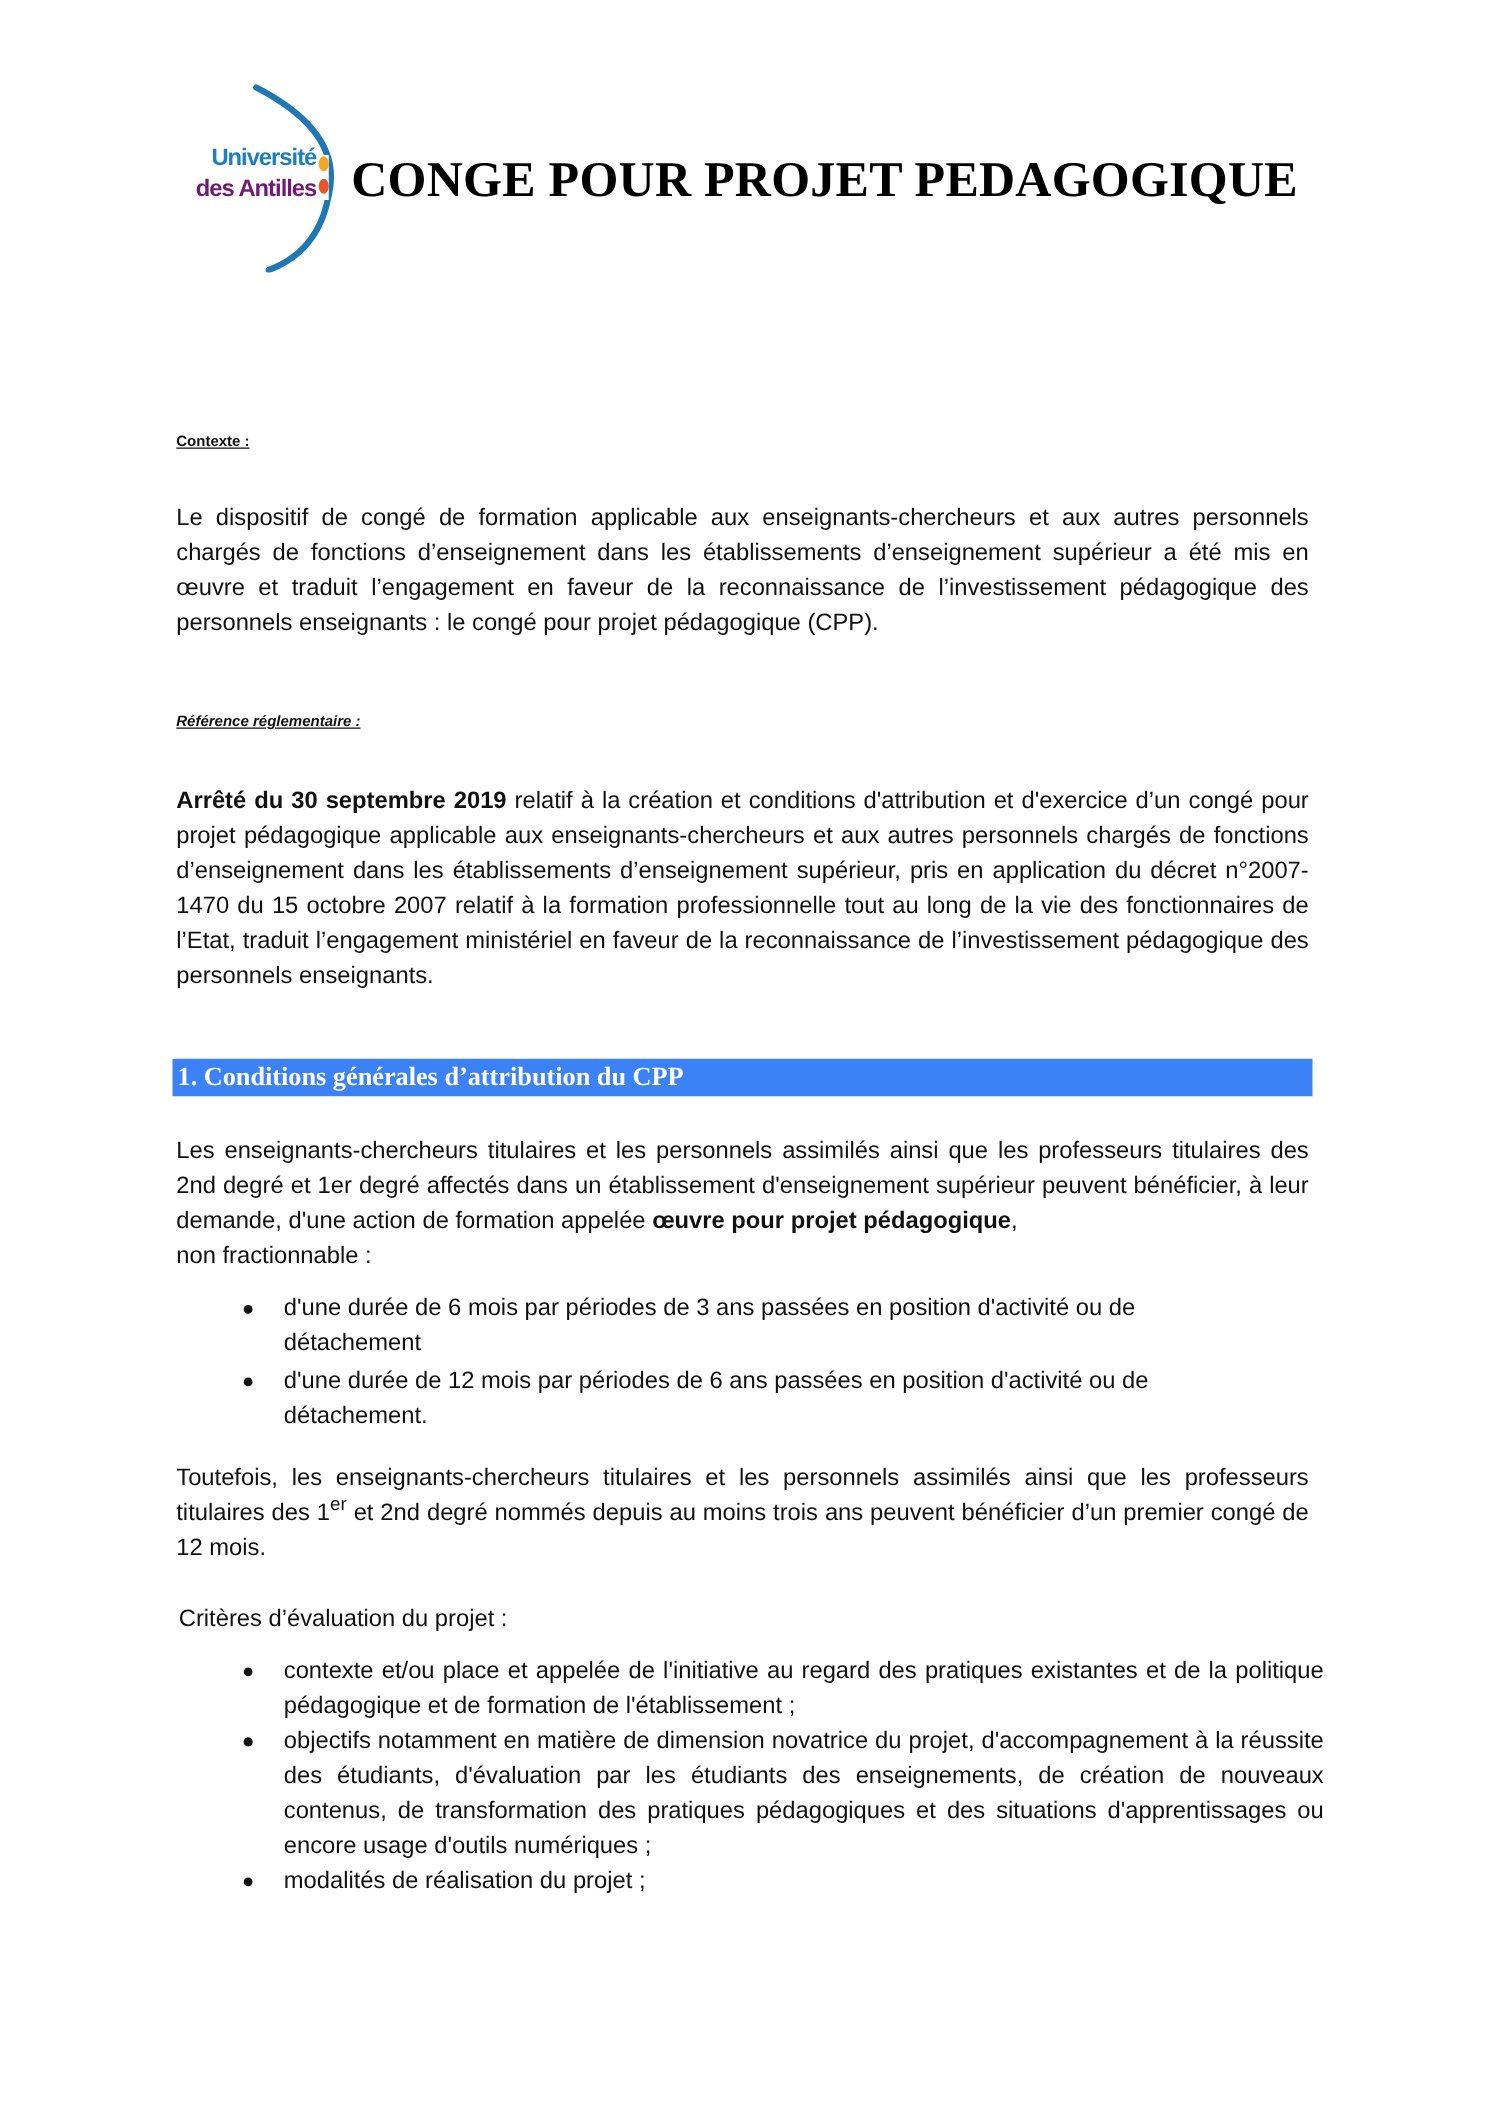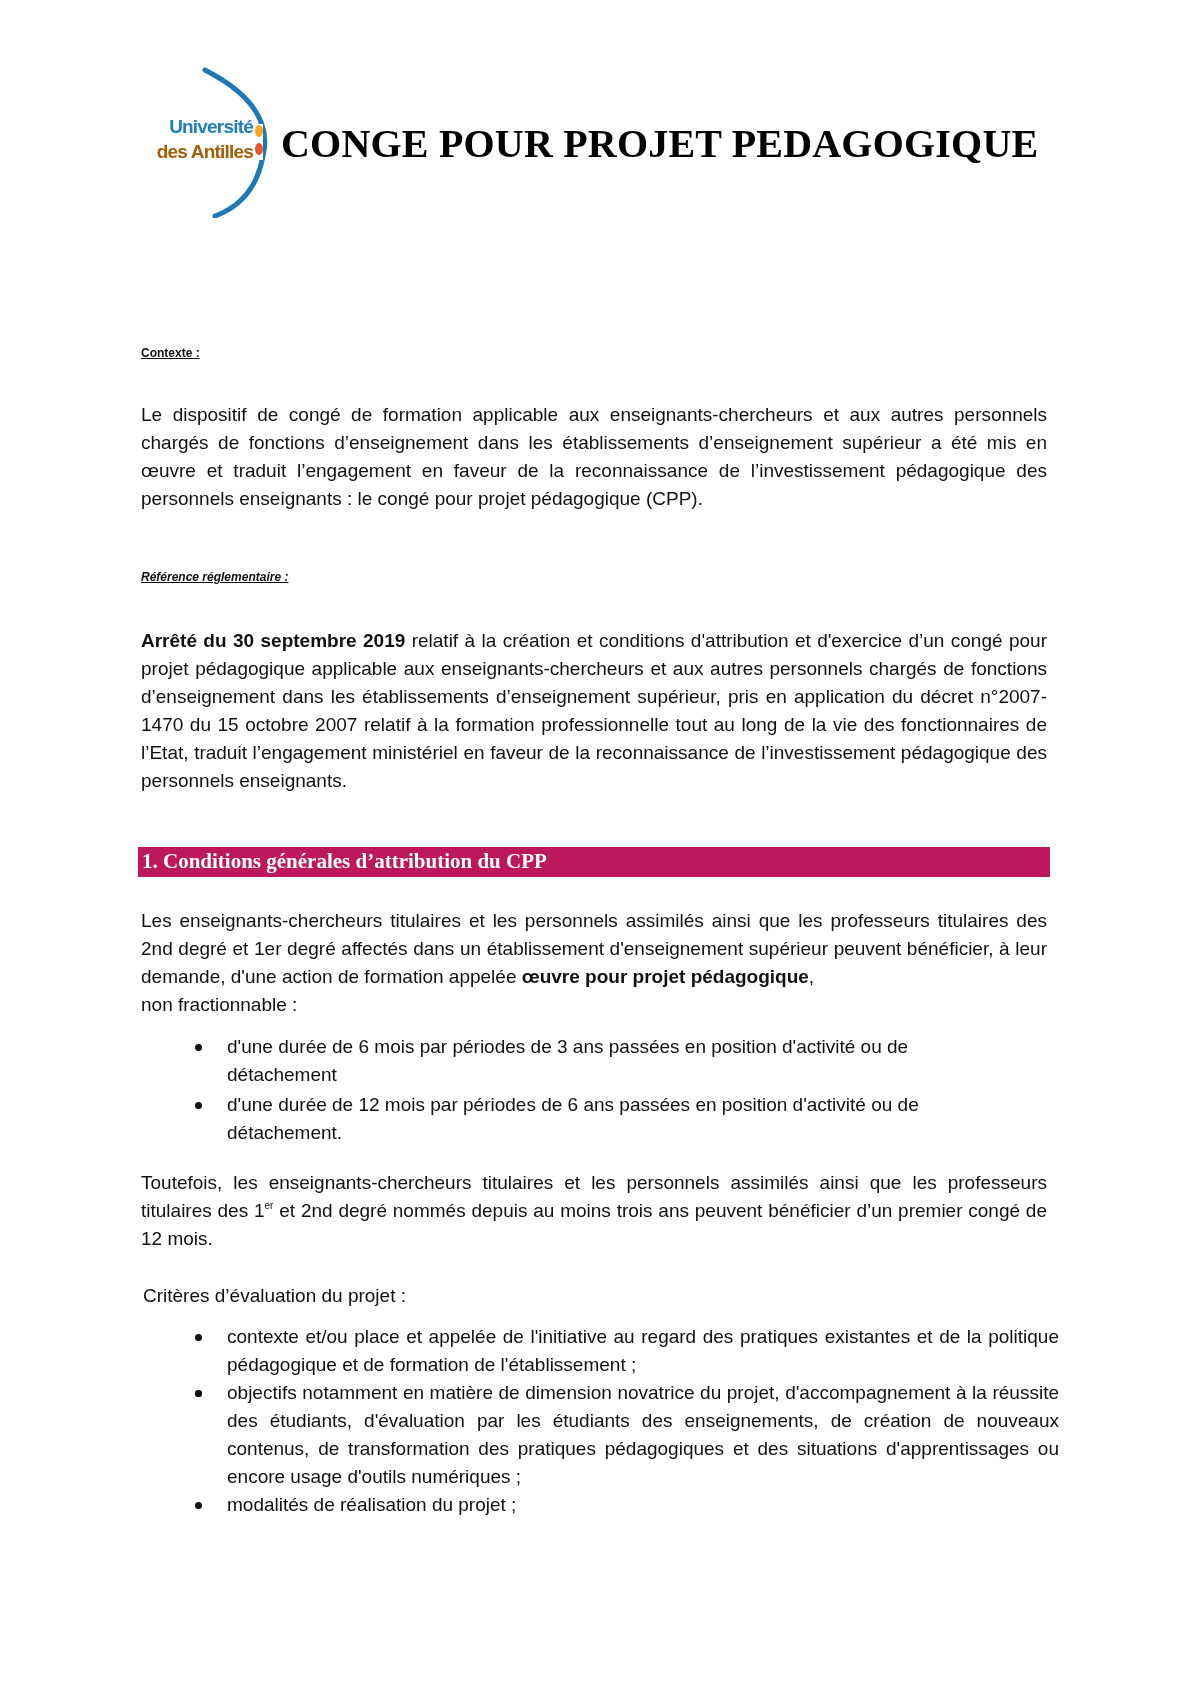--- a/index.html
+++ b/index.html
@@ -5,42 +5,42 @@
   html, body { margin: 0; padding: 0; background: #ffffff; }
   body { width: 1188px; height: 1684px; position: relative; overflow: hidden; }
   .page { position: absolute; left: 0; top: 0; width: 1052px; height: 1684px; background: #fff; }
 
   
   .logo { position: absolute; left: 135px; top: 66px; width: 135px; height: 152px; }
   .logo svg { position: absolute; left: 0; top: 0; }
   .logo-text { position: absolute; left: 6px; top: 48px; width: 112px; text-align: right;
     font-family: "Liberation Sans", sans-serif; font-weight: bold; font-size: 19px; line-height: 25px;
     letter-spacing: -0.8px; color: #1e7fbf; }
-  .logo-text .l2 { color: #a16207; }
+  .logo-text .l2 { color: #701a75; }
   .doc-title { position: absolute; left: 281px; top: 120px; font-family: "Liberation Serif", serif;
     font-weight: bold; font-size: 40px; color: #000; letter-spacing: 0.2px; white-space: nowrap; }
 
   
   .txt { font-family: "Liberation Sans", sans-serif; font-size: 19px; line-height: 28px; color: #111; }
   .heading { position: absolute; left: 141px; font-family: "Liberation Sans", sans-serif; font-size: 12px;
     font-weight: bold; text-decoration: underline; color: #111; }
   .heading.italic { font-style: italic; }
   .para { position: absolute; left: 141px; width: 906px; text-align: justify; }
   .para-left { position: absolute; left: 141px; width: 906px; }
   b { font-weight: bold; }
 
-  .section-bar { position: absolute; left: 138px; top: 847px; width: 912px; height: 30px; background: #be185d; }
+  .section-bar { position: absolute; left: 138px; top: 847px; width: 912px; height: 30px; background: #3b82f6; }
   .section-bar span { position: absolute; left: 4px; top: 2px; font-family: "Liberation Serif", serif;
     font-weight: bold; font-size: 21px; color: #ffffff; white-space: nowrap; }
 
   ul.blist { position: absolute; left: 141px; width: 906px; margin: 12px; padding: 0; list-style: none; }
   ul.blist li { position: relative; padding-left: 74px; }
   ul.blist li .dot { position: absolute; left: 42px; top: 11px; width: 7px; height: 7px; border-radius: 50%; background: #111; }
   ul.blist.justify li { text-align: justify; }
-  sup { font-size: 10px; line-height: 0; vertical-align: 8px; }
+  sup { font-size: 15px; line-height: 0; vertical-align: 8px; }
 </style>
 </head>
 <body>
 
 <div class="page">
 
   <div class="logo">
     <svg width="135" height="152" viewBox="0 0 135 152">
       <path d="M70 4 Q 140 40 128 90 Q 120 135 80 150" fill="none" stroke="#1f78b4" stroke-width="5" stroke-linecap="round"></path>
       <rect x="118" y="58" width="10" height="36" fill="#ffffff"></rect>

